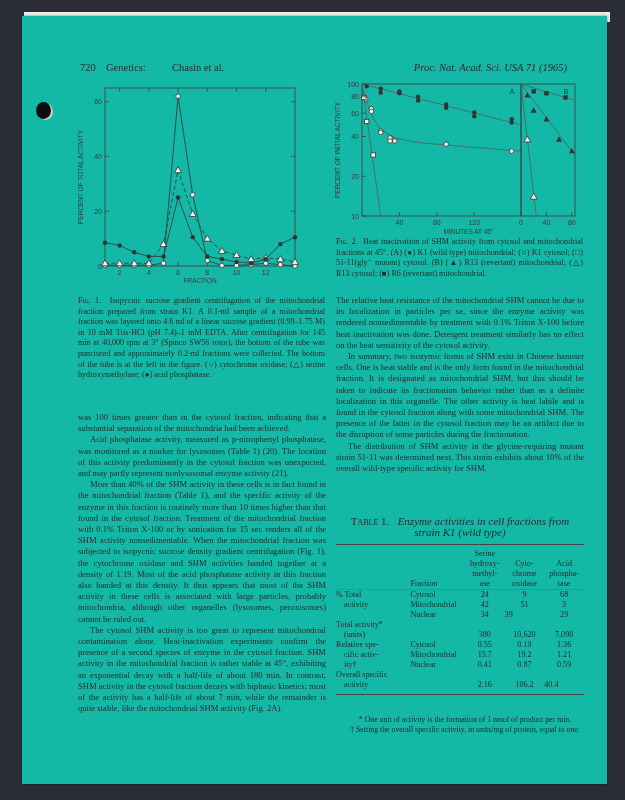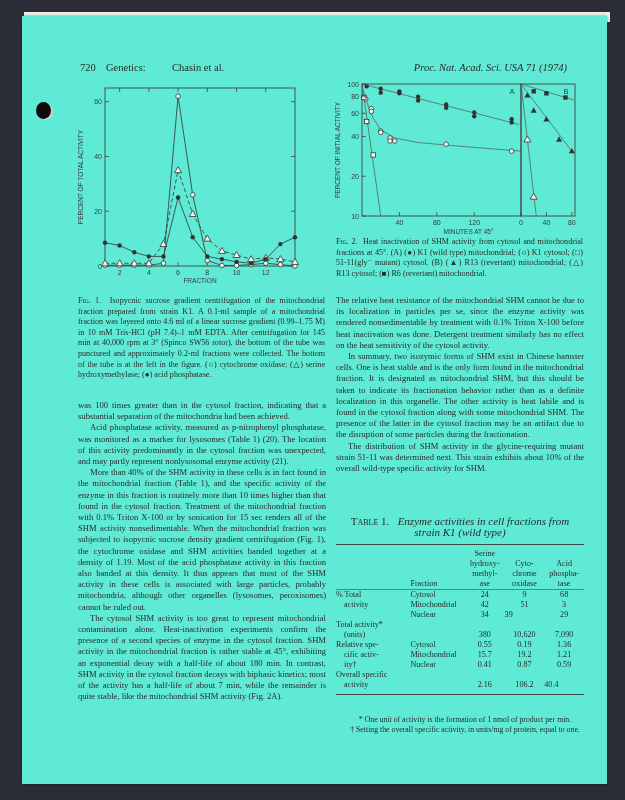--- a/index.html
+++ b/index.html
@@ -1,17 +1,17 @@
 <!DOCTYPE html>
 <html><head>
 <meta charset="utf-8">
 <style>
   html,body{margin:0;padding:0;}
   body{width:625px;height:800px;background:#2a2c36;position:relative;overflow:hidden;font-family:"Liberation Serif","DejaVu Serif",serif;color:#2b2b2b;}
-  .page{position:absolute;left:22px;top:16px;width:585px;height:768px;background:#5eead4;box-shadow:0 0 2px rgba(0,0,0,.5);}
+  .page{position:absolute;left:22px;top:16px;width:585px;height:768px;background:#14b8a6;box-shadow:0 0 2px rgba(0,0,0,.5);}
   .page-back{position:absolute;left:24px;top:12px;width:586px;height:10px;background:#eeece4;}
   .hole{position:absolute;left:36px;top:100px;width:15px;height:17px;border-radius:50%;background:#0c0c0c;box-shadow:2px 1px 0 #cfcfcf;}
   .header{position:absolute;top:62px;left:80px;right:48px;font-size:10.5px;}
   .header .pg{position:absolute;left:0;}
   .header .sect{position:absolute;left:26px;}
   .header .auth{position:absolute;left:89px;}
   .header .jour{position:absolute;right:0;font-style:italic;}
   .col{position:absolute;font-size:8.6px;line-height:11.2px;text-align:justify;}
   .col p{margin:0;text-indent:12px;}
   .col p.noind{text-indent:0;}
@@ -31,21 +31,21 @@
 <body>
 
 <div class="page-back"></div>
 <div class="page">
   <div class="hole" style="left:14px;top:86px;"></div>
 
   <div class="header" style="left:58px;top:46px;right:40px;">
     <span class="pg">720</span>
     <span class="sect">Genetics:</span>
     <span class="auth" style="left:92px;">Chasin et al.</span>
-    <span class="jour">Proc. Nat. Acad. Sci. USA 71 (1974)</span>
+    <span class="jour">Proc. Nat. Acad. Sci. USA 71 (1965)</span>
   </div>
 
   <svg id="fig1" width="250" height="215" style="position:absolute;left:38px;top:60px;">
       <rect x="45" y="12" width="190" height="178" fill="none" stroke="#444" stroke-width="0.9"></rect>
       <line x1="59.61538461538461" y1="190" x2="59.61538461538461" y2="186" stroke="#444" stroke-width="0.8"></line>
       <line x1="59.61538461538461" y1="12" x2="59.61538461538461" y2="16" stroke="#444" stroke-width="0.8"></line>
       <text x="59.61538461538461" y="199" font-size="7" text-anchor="middle">2</text>
       <line x1="88.84615384615384" y1="190" x2="88.84615384615384" y2="186" stroke="#444" stroke-width="0.8"></line>
       <line x1="88.84615384615384" y1="12" x2="88.84615384615384" y2="16" stroke="#444" stroke-width="0.8"></line>
       <text x="88.84615384615384" y="199" font-size="7" text-anchor="middle">4</text>
@@ -200,21 +200,21 @@
       <line x1="42" y1="8" x2="46" y2="8" stroke="#444" stroke-width="0.8"></line>
       <text x="39" y="10.5" font-size="7" text-anchor="end">100</text>
       <text x="148.5" y="158" font-size="6.5" text-anchor="middle">MINUTES AT 45°</text>
       <text x="0" y="0" font-size="6.5" text-anchor="middle" transform="translate(20,74) rotate(-90)">PERCENT OF INITIAL ACTIVITY</text>
     </svg>
   <div class="caption" style="position:absolute;left:314px;top:221px;width:247px;">
     <span class="fig">Fig. 2.</span>&nbsp;
     <span>Heat inactivation of SHM activity from cytosol and mitochondrial fractions at 45°. (A) (●) K1 (wild type) mitochondrial; (○) K1 cytosol; (□) 51-11(gly⁻ mutant) cytosol. (B) (▲) R13 (revertant) mitochondrial; (△) R13 cytosol; (■) R6 (revertant) mitochondrial.</span>
   </div>
 
-  <div class="col" style="left:56px;top:384px;width:248px;">
+  <div class="col" style="left:56px;top:396px;width:248px;">
     <p class="noind">was 100 times greater than in the cytosol fraction, indicating that a substantial separation of the mitochondria had been achieved.</p>
     <p>Acid phosphatase activity, measured as p-nitrophenyl phosphatase, was monitored as a marker for lysosomes (Table 1) (20). The location of this activity predominantly in the cytosol fraction was unexpected, and may partly represent nonlysosomal enzyme activity (21).</p>
     <p>More than 40% of the SHM activity in these cells is in fact found in the mitochondrial fraction (Table 1), and the specific activity of the enzyme in this fraction is routinely more than 10 times higher than that found in the cytosol fraction. Treatment of the mitochondrial fraction with 0.1% Triton X-100 or by sonication for 15 sec renders all of the SHM activity nonsedimentable. When the mitochondrial fraction was subjected to isopycnic sucrose density gradient centrifugation (Fig. 1), the cytochrome oxidase and SHM activities banded together at a density of 1.19. Most of the acid phosphatase activity in this fraction also banded at this density. It thus appears that most of the SHM activity in these cells is associated with large particles, probably mitochondria, although other organelles (lysosomes, peroxisomes) cannot be ruled out.</p>
     <p>The cytosol SHM activity is too great to represent mitochondrial contamination alone. Heat-inactivation experiments confirm the presence of a second species of enzyme in the cytosol fraction. SHM activity in the mitochondrial fraction is rather stable at 45°, exhibiting an exponential decay with a half-life of about 180 min. In contrast, SHM activity in the cytosol fraction decays with biphasic kinetics; most of the activity has a half-life of about 7 min, while the remainder is quite stable, like the mitochondrial SHM activity (Fig. 2A).</p>
   </div>
 
   <div class="col" style="left:314px;top:279px;width:248px;">
     <p class="noind">The relative heat resistance of the mitochondrial SHM cannot be due to its localization in particles per se, since the enzyme activity was rendered nonsedimentable by treatment with 0.1% Triton X-100 before heat inactivation was done. Detergent treatment similarly has no effect on the heat sensitivity of the cytosol activity.</p>
     <p>In summary, two isozymic forms of SHM exist in Chinese hamster cells. One is heat stable and is the only form found in the mitochondrial fraction. It is designated as mitochondrial SHM, but this should be taken to indicate its fractionation behavior rather than as a definite localization in this organelle. The other activity is heat labile and is found in the cytosol fraction along with some mitochondrial SHM. The presence of the latter in the cytosol fraction may be an artifact due to the disruption of some particles during the fractionation.</p>
     <p>The distribution of SHM activity in the glycine-requiring mutant strain 51-11 was determined next. This strain exhibits about 10% of the overall wild-type specific activity for SHM.</p>

